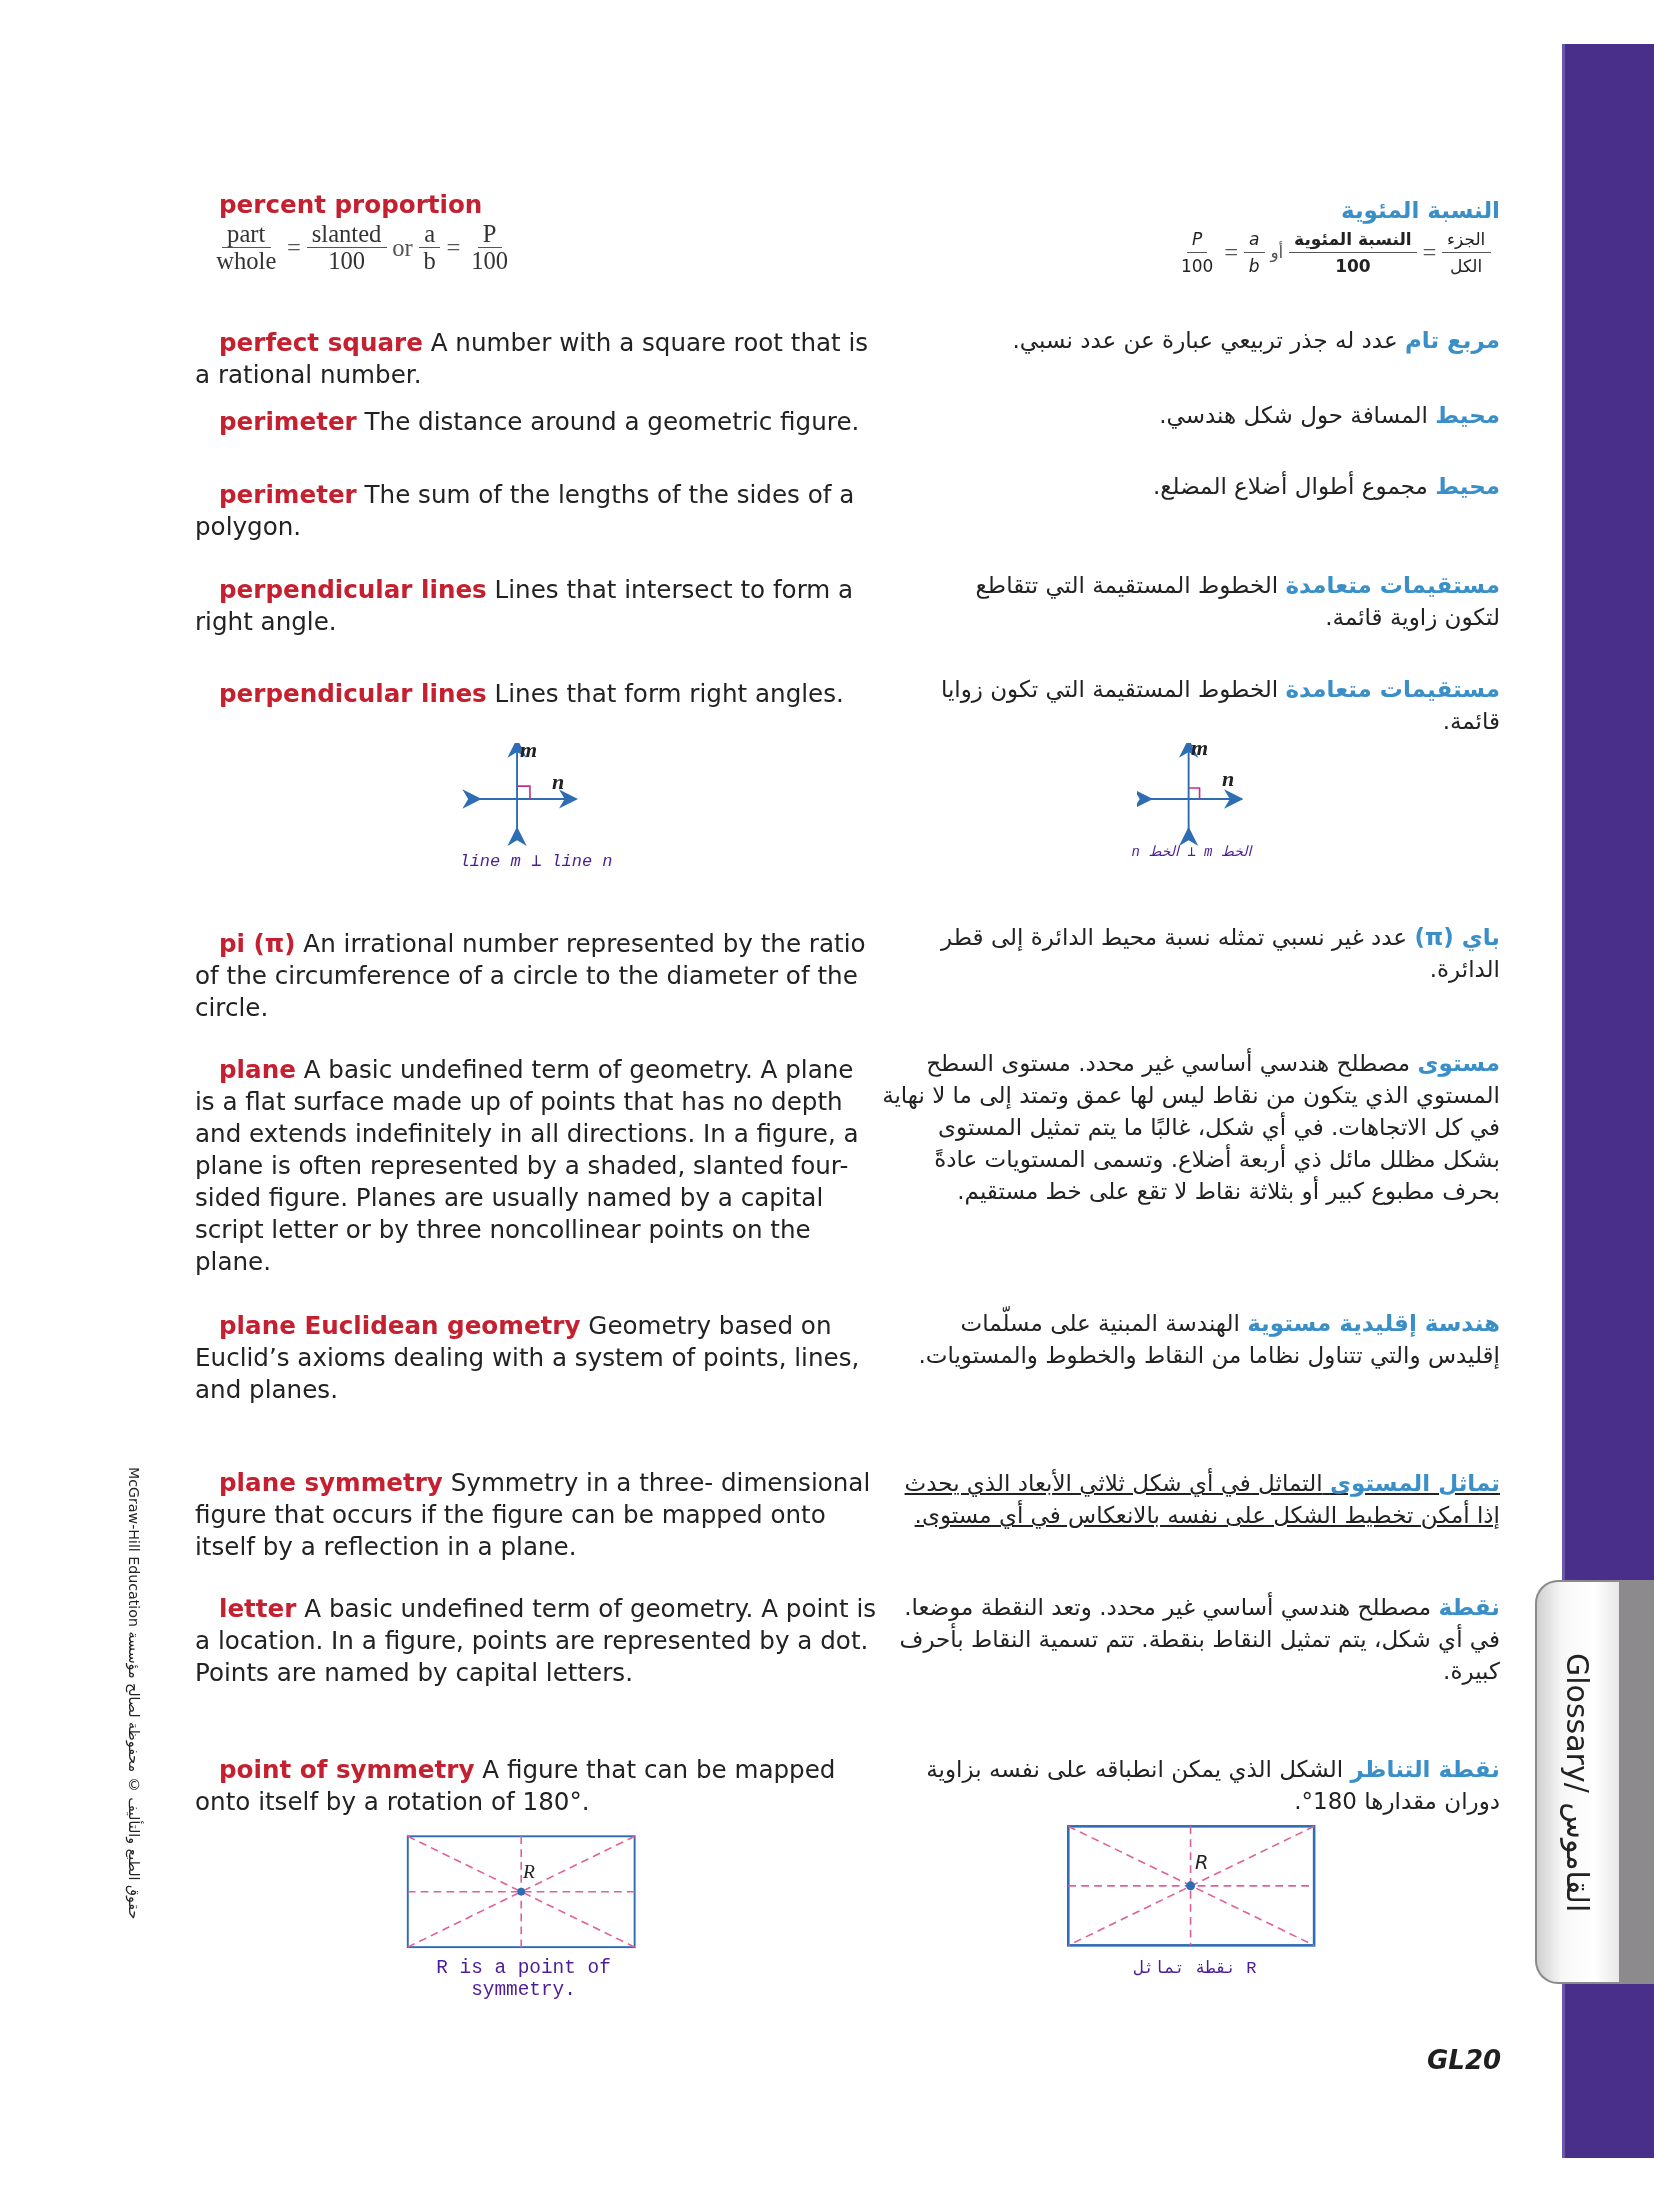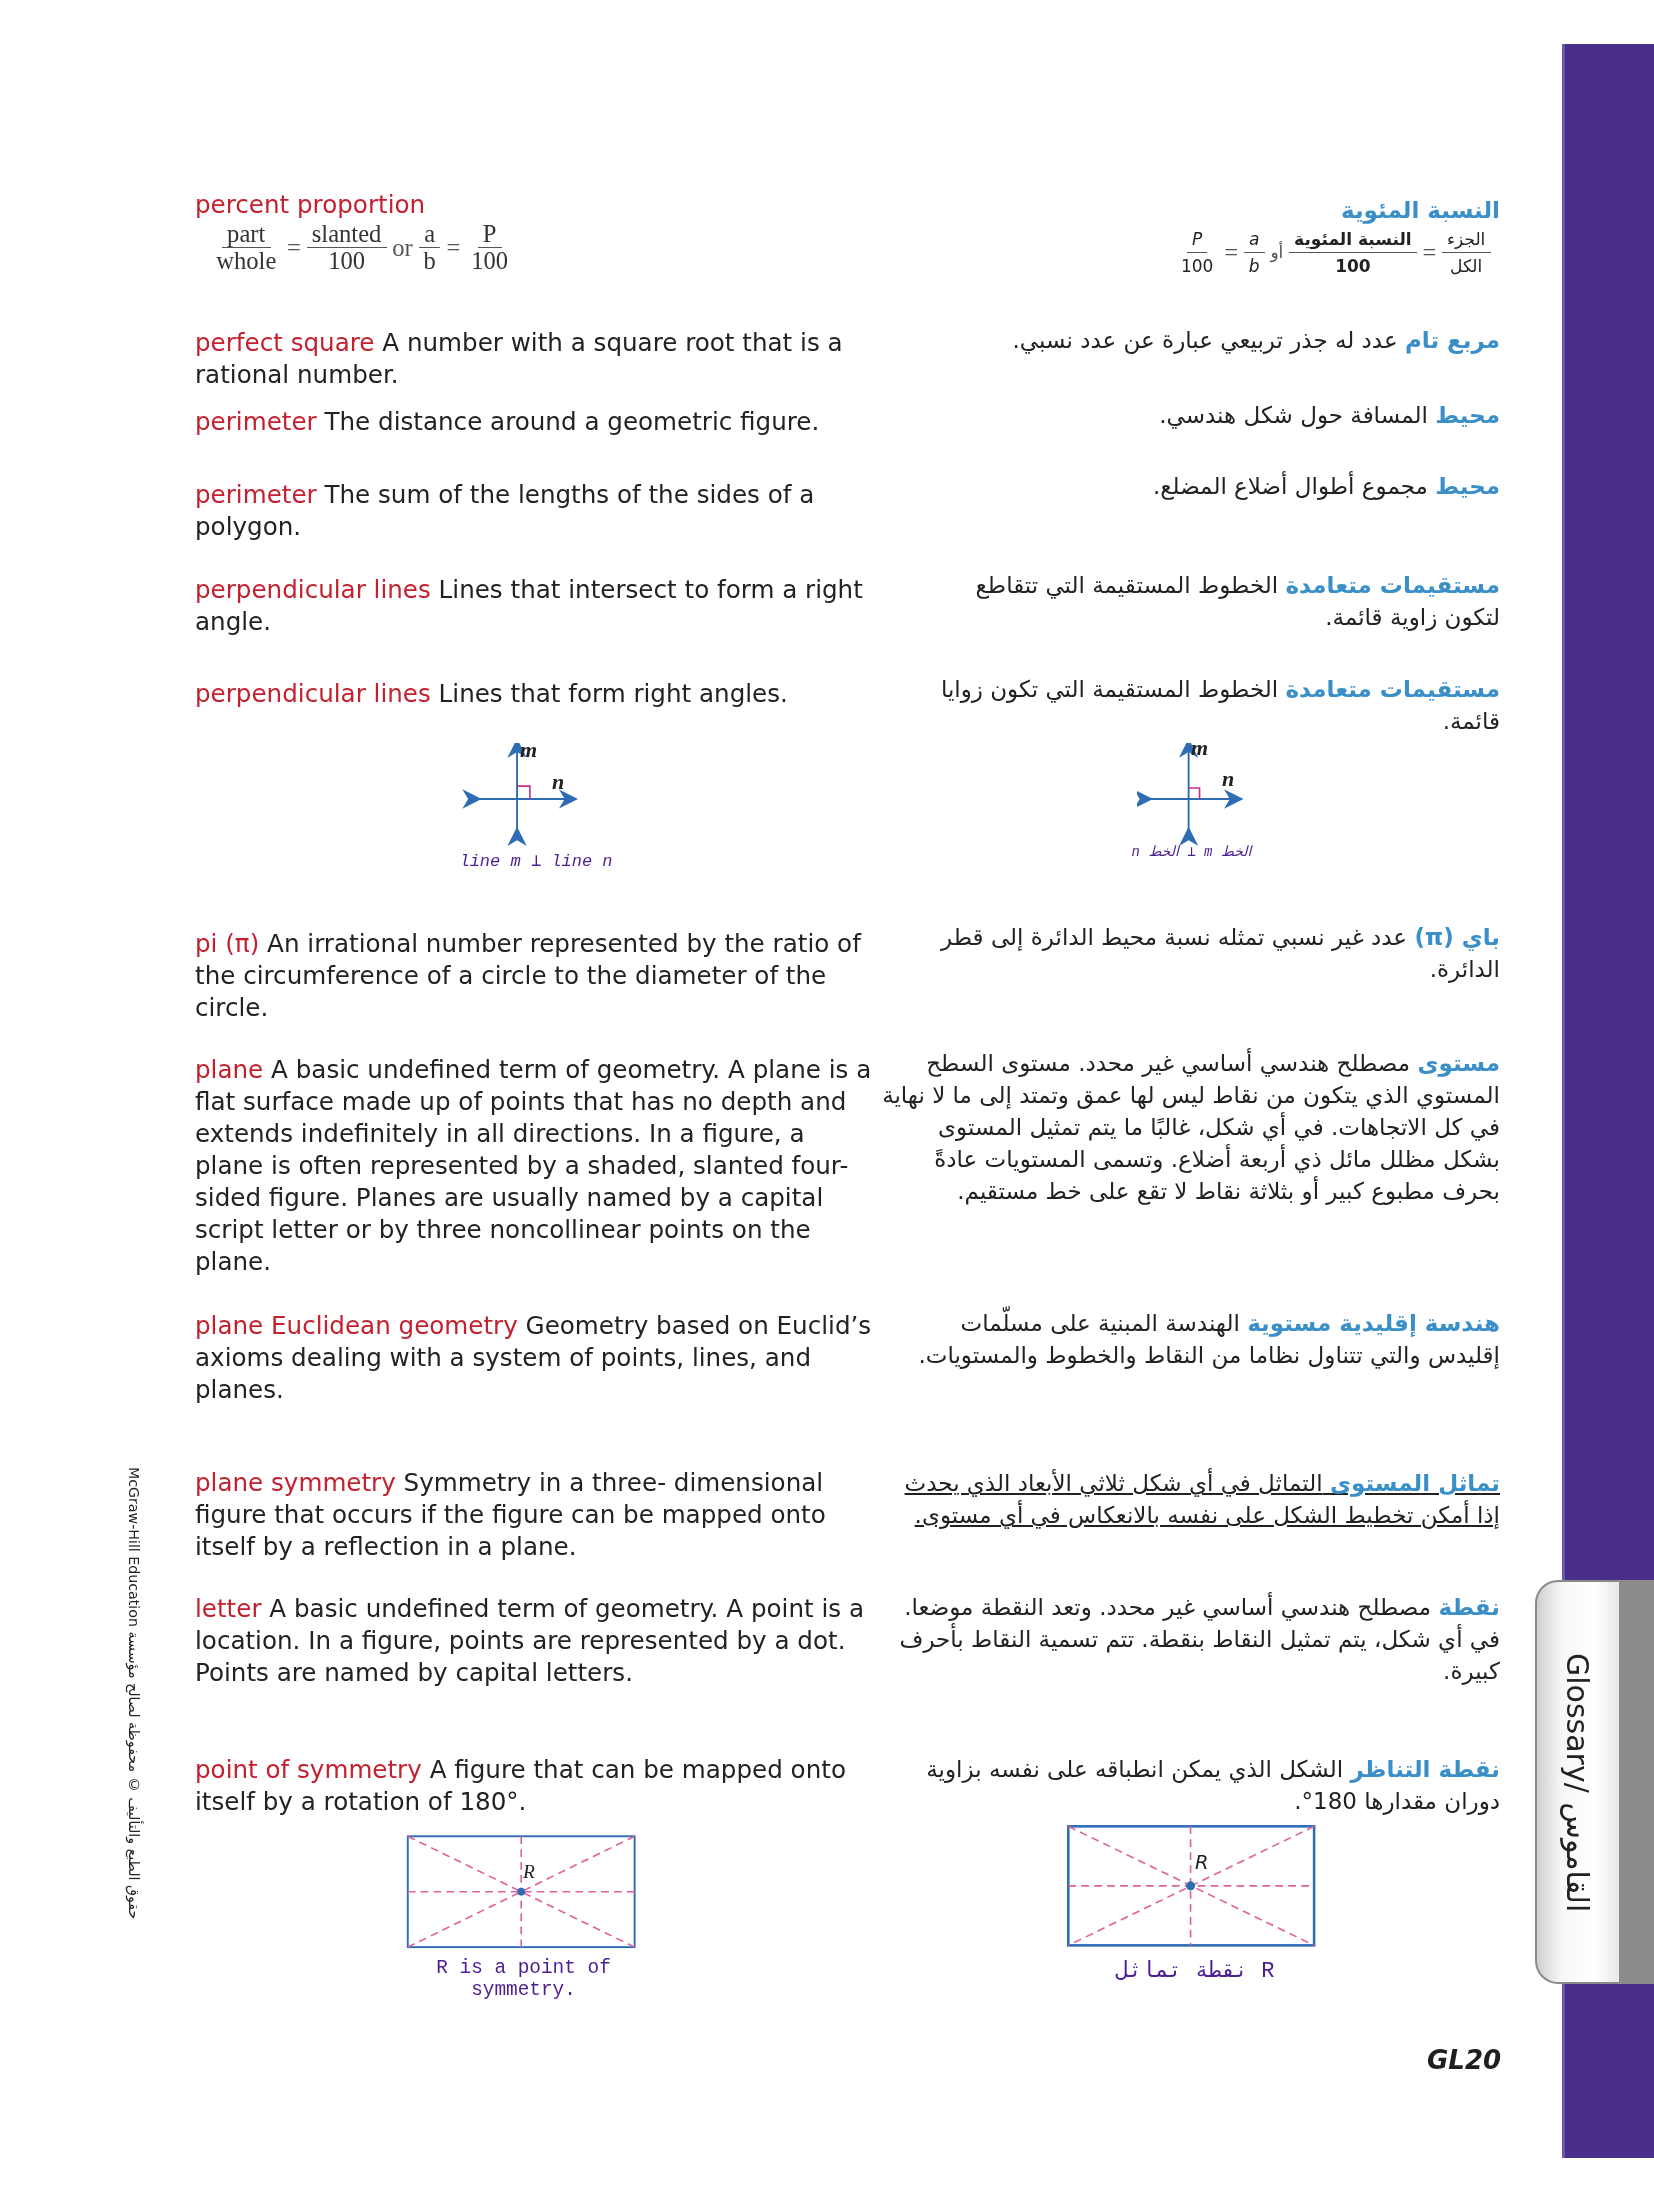--- a/index.html
+++ b/index.html
@@ -1,20 +1,20 @@
 <!DOCTYPE html>
 <html style="font-size:10.3px"><head>
 <meta charset="utf-8">
 <style>
   html, body { margin:0; padding:0; background:#ffffff; }
   body { width:1654px; height:2205px; position:relative; overflow:hidden;
          font-family:"DejaVu Sans", "Liberation Sans", sans-serif; color:#222; }
   .abs { position:absolute; }
   .en { position:absolute; left:195px; width:685px; font-size:24.6px; line-height:32px; color:#222; }
-  .en .term { color:#c4202f; font-weight:normal; }
+  .en .term { color:#c4202f; font-weight:bold;margin-left:24px; }
   .ar { position:absolute; right:154px; width:659px; font-size:23px; line-height:32px; direction:rtl; text-align:right; color:#222; }
   .ar .term { color:#3a8fc8; font-weight:bold; }
   .frac { display:inline-flex; flex-direction:column; align-items:center; vertical-align:middle; margin:0 3px; }
   .frac .num { border-bottom:1.3px solid #555; padding:0 5.2px; line-height:26px; }
   .frac .den { line-height:26px; padding:0 5.2px; }
   .serif { font-family:"Liberation Serif", "DejaVu Serif", serif; font-size:24.6px; color:#333; }
   .op { font-family:"Liberation Serif", serif; font-size:24.6px; color:#555; vertical-align:middle; margin:0 2.6px; }
   .caption { position:absolute; font-family:Liberation Mono, monospace; font-style:italic; color:#4c1d95; text-align:center; }
   .purple-bar { position:absolute; left:1562px; top:44px; width:92px; height:2114px; background:#4a2f8a; border-left:3.9px solid #6a58a8; box-sizing:border-box; }
   .tab { position:absolute; left:1535px; top:1580px; width:119px; height:404px; }
@@ -127,21 +127,21 @@
 
 <svg class="abs" style="left:1067px;top:1825px;" width="251" height="123" viewBox="0 0 388 190">
   <rect x="2" y="2" width="380" height="184" fill="none" stroke="#2e6db4" stroke-width="4"></rect>
   <line x1="2" y1="2" x2="382" y2="186" stroke="#e0609a" stroke-width="2.5" stroke-dasharray="12,8"></line>
   <line x1="382" y1="2" x2="2" y2="186" stroke="#e0609a" stroke-width="2.5" stroke-dasharray="12,8"></line>
   <line x1="2" y1="94" x2="382" y2="94" stroke="#e0609a" stroke-width="2.5" stroke-dasharray="12,8"></line>
   <line x1="191" y1="2" x2="191" y2="186" stroke="#e0609a" stroke-width="2.5" stroke-dasharray="12,8"></line>
   <circle cx="191" cy="94" r="7" fill="#2e6db4"></circle>
 </svg>
 <div class="abs" style="left:1195px;top:1851px;font-style:italic;font-size:19.4px;color:#222;">R</div>
-<div class="caption" style="left:1098px;top:1957px;width:194px;font-size:22px;font-style:normal;direction:rtl;">R نقطة تماثل</div>
+<div class="caption" style="left:1098px;top:1957px;width:194px;font-size:17px;font-style:normal;direction:rtl;">R نقطة تماثل</div>
 
 <div class="copyright">McGraw-Hill Education حقوق الطبع والتأليف © محفوظة لصالح مؤسسة</div>
 
 <div class="purple-bar"></div>
 <div class="tab">
   <div class="tab-light"></div>
   <div class="tab-dark"></div>
   <div class="tab-label">Glossary/ القاموس</div>
 </div>
 

